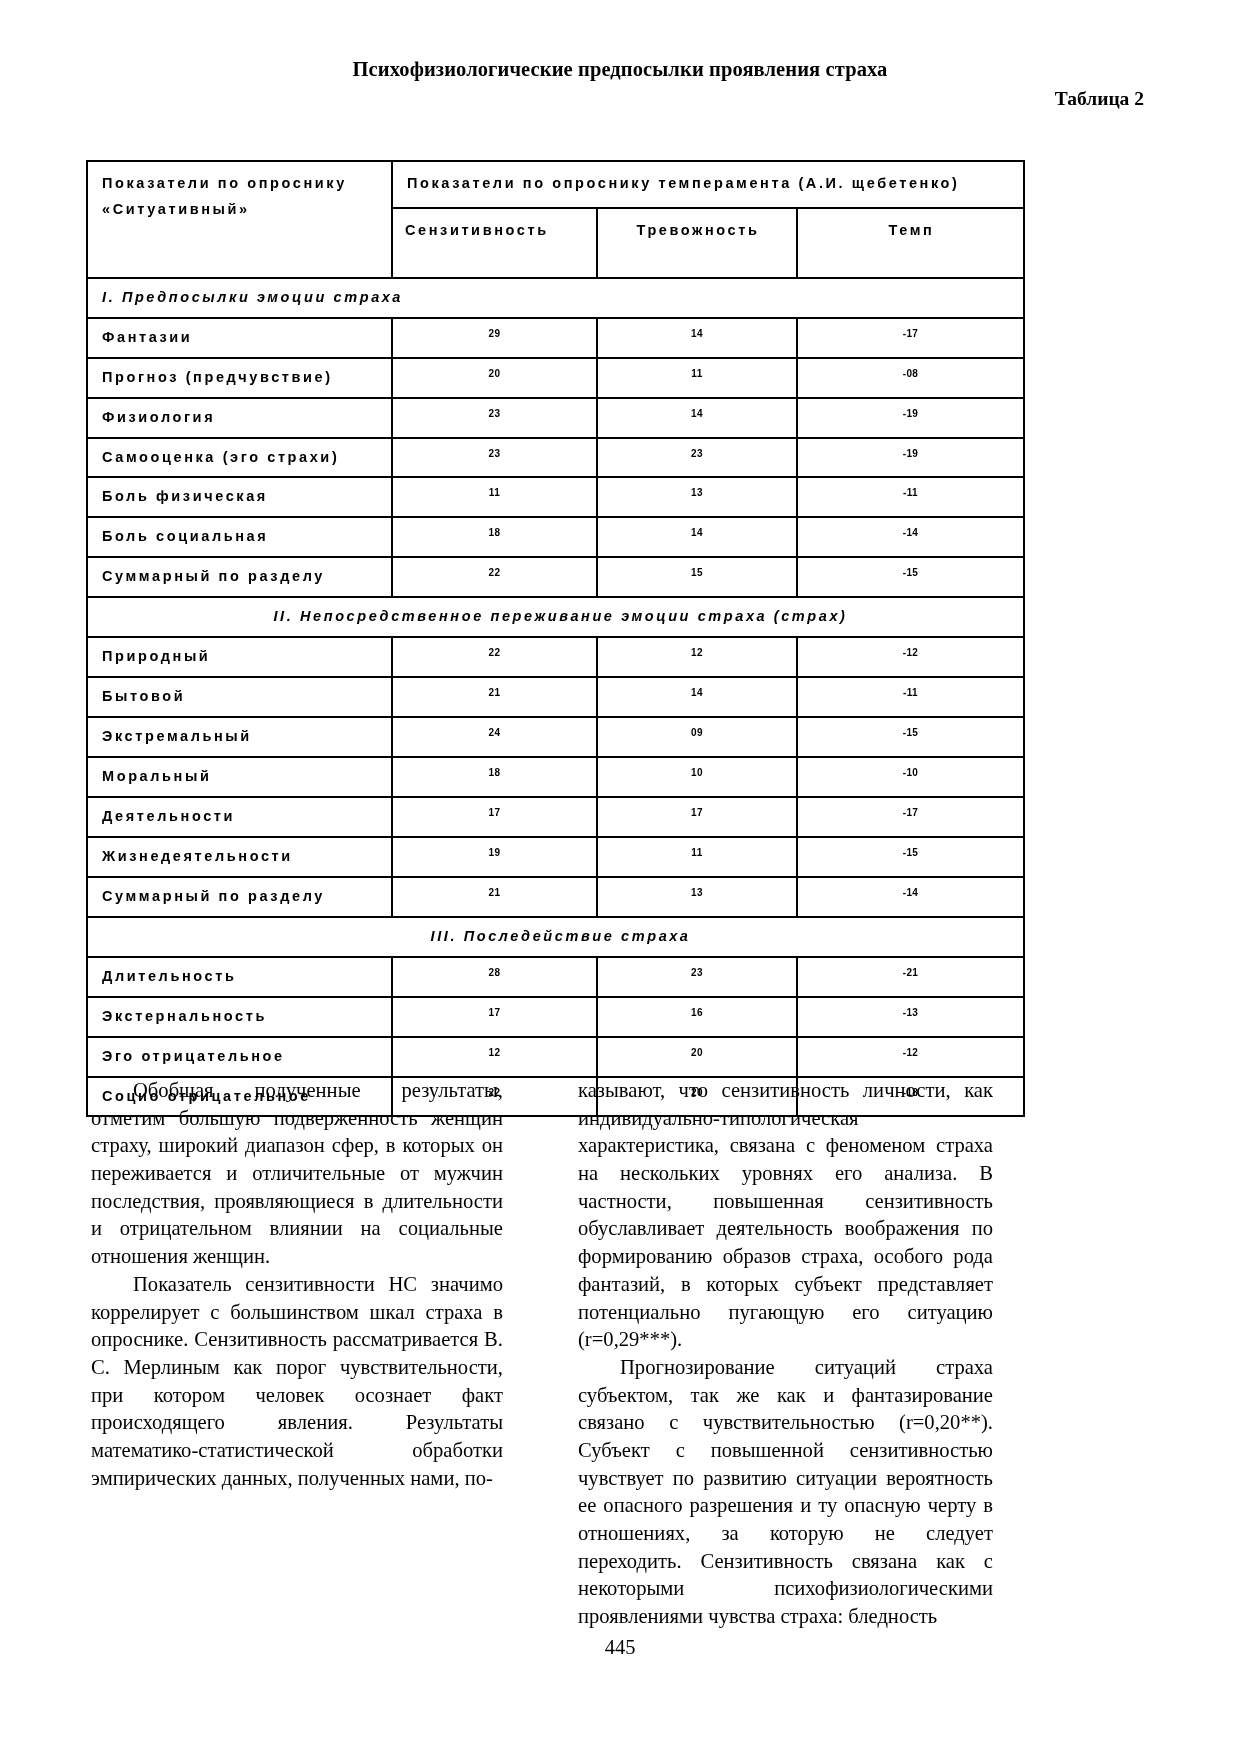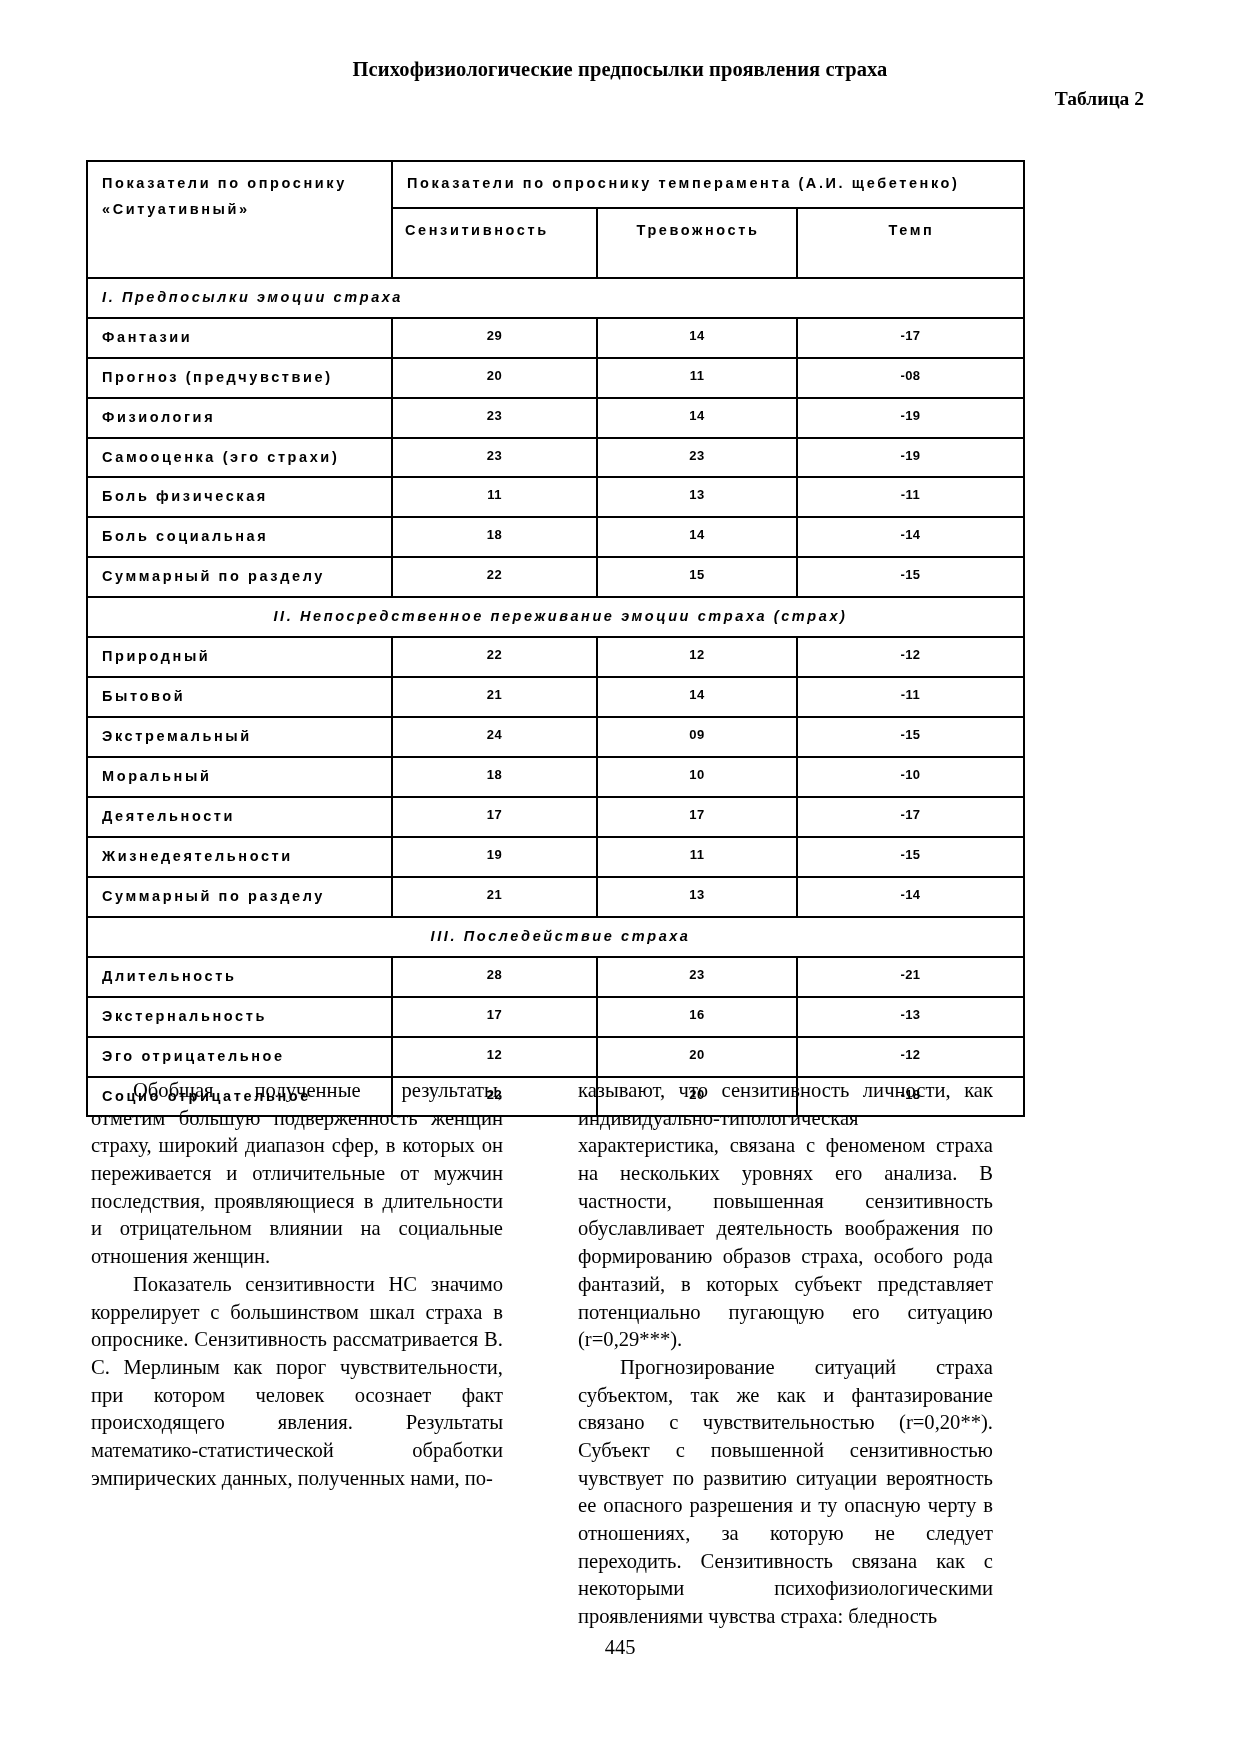--- a/index.html
+++ b/index.html
@@ -113,21 +113,21 @@
 
   .rowname {
     font-size: 14.5px;
     font-weight: bold;
     letter-spacing: 2.6px;
     line-height: 1.72;
     padding: 6px 6px 7px 14px;
     display: block;
   }
   .val {
-    font-size: 13px;
+    font-size: 10px;
     font-weight: bold;
     text-align: center;
     letter-spacing: 0.4px;
     line-height: 1.72;
     padding: 6px 4px 7px 4px;
     display: block;
   }
 
   .note {
     position: absolute;

